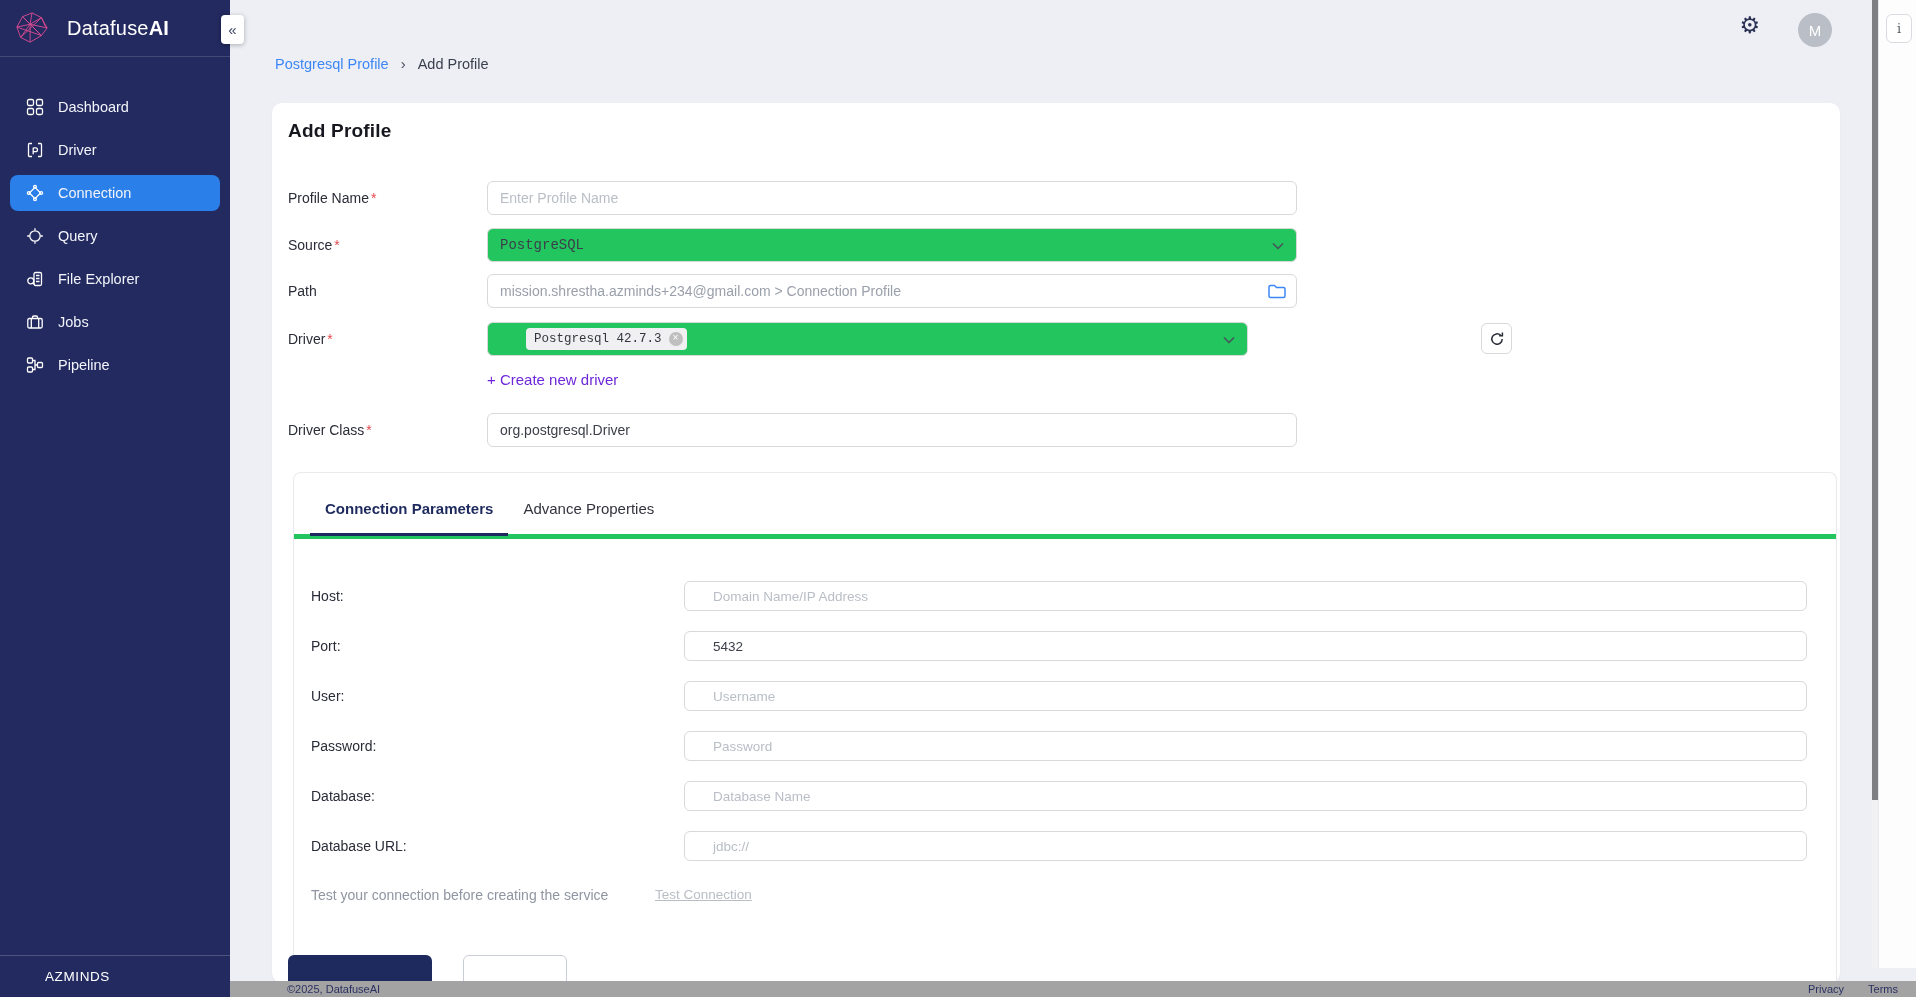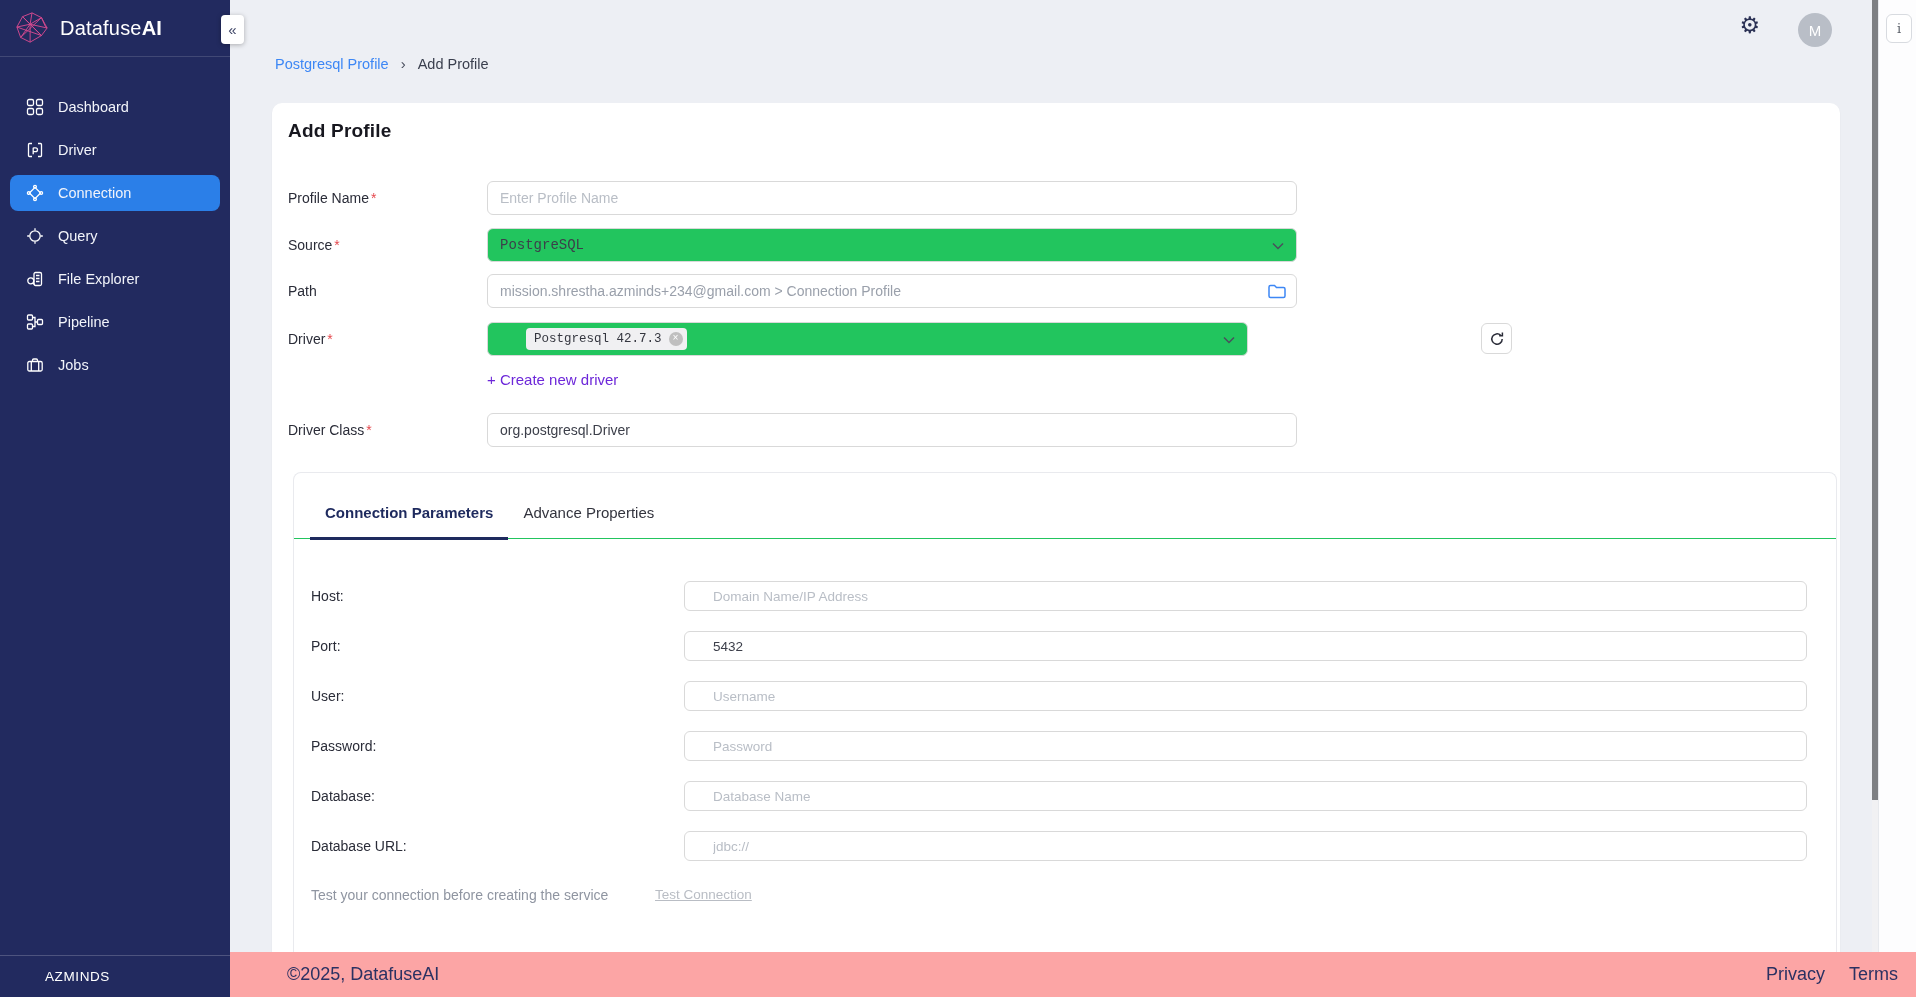--- a/index.html
+++ b/index.html
@@ -2,21 +2,21 @@
 <html><head>
 <meta charset="utf-8">
 <style>
   * { box-sizing: border-box; margin: 0; padding: 0; }
   html,body { width:1916px; height:997px; }
   body { font-family: "Liberation Sans", sans-serif; background:#edeff4; overflow:hidden; }
   .screen { position:relative; width:1916px; height:997px; background:#edeff4; overflow:hidden; }
 
   
   .sidebar { position:absolute; left:0; top:0; width:230px; height:997px; background:#222a5f; color:#fff; z-index:5; }
-  .logo-row { display:flex; align-items:center; gap:9px; height:57px; padding:0 13px; border-bottom:1px solid rgba(255,255,255,.14); }
+  .logo-row { display:flex; align-items:center; gap:16px; height:57px; padding:0 13px; border-bottom:1px solid rgba(255,255,255,.14); }
   .brand { font-size:20px; font-weight:500; color:#fff; letter-spacing:.2px; white-space:nowrap; }
   .brand b { font-weight:800; }
   .nav { position:absolute; top:89px; left:0; right:0; display:flex; flex-direction:column; gap:7px; }
   .nav-item { display:flex; align-items:center; gap:14px; height:36px; padding-left:26px; font-size:14.5px; color:#f2f4fa; cursor:pointer; }
   .nav-item .icn { width:18px; height:18px; flex:0 0 18px; }
   .nav-item.active { background:#2b7fe8; border-radius:8px; margin:0 10px; padding-left:16px; }
   .sidebar-org { position:absolute; bottom:0; left:0; right:0; height:42px; border-top:1px solid rgba(255,255,255,.2); display:flex; align-items:center; padding-left:45px; font-size:13.5px; letter-spacing:.6px; color:#fff; }
 
   .collapse-btn { position:absolute; left:221px; top:15px; width:23px; height:29px; background:#fff; border-radius:4px;
     box-shadow:0 1px 5px rgba(0,0,0,.28); display:flex; align-items:center; justify-content:center;
@@ -55,38 +55,38 @@
     font-size:12.5px; color:#34363f; margin-left:-4px; }
   .chip-x { width:14px; height:14px; border-radius:50%; background:#bfbfbf; color:#fff; font-size:10px; line-height:14px;
     text-align:center; margin-left:7px; cursor:pointer; }
   .refresh-btn { position:absolute; left:994px; top:1px; width:31px; height:31px; border:1px solid #d9d9d9; border-radius:6px;
     background:#fff; display:flex; align-items:center; justify-content:center; cursor:pointer; }
   .create-link { position:absolute; left:215px; top:268px; font-size:15px; color:#6d28d9; cursor:pointer; }
 
   
   .tabbox { position:absolute; left:21px; top:369px; width:1544px; height:511px; border:1px solid #e9eaee; border-bottom:none;
     border-radius:8px 8px 0 0; }
-  .tabs { display:flex; align-items:flex-end; height:66px; padding-left:16px; border-bottom:1px solid #22c55e; }
+  .tabs { display:flex; align-items:flex-end; height:66px; padding-left:16px; border-bottom:5px solid #22c55e; }
   .tab { padding:0 15px 16px; font-size:15px; color:#33343e; cursor:pointer; border-bottom:3px solid transparent; margin-bottom:-2px; }
   .tab.active { color:#1e2a5e; font-weight:700; border-bottom-color:#1e2a5e; }
 
   .plbl { position:absolute; left:17px; font-size:14px; color:#2a2c38; line-height:30px; }
   .pinput { position:absolute; left:390px; width:1123px; height:30px; border:1px solid #d9d9d9; border-radius:6px;
     padding:0 28px; font-size:13.5px; color:#3c3f4a; font-family:"Liberation Sans",sans-serif; outline:none; }
   .pinput::placeholder { color:#b9bec6; }
   .test-hint { position:absolute; left:17px; top:414px; font-size:14px; color:#8f95a1; }
   .test-link { position:absolute; left:361px; top:414px; font-size:13.5px; color:#b9bdc4; text-decoration:underline; cursor:pointer; }
 
   .btn-primary { position:absolute; left:16px; top:852px; width:144px; height:40px; background:#1e2a5e; border-radius:6px; cursor:pointer; }
   .btn-secondary { position:absolute; left:191px; top:852px; width:104px; height:40px; background:#fff; border:1px solid #c9cdd6;
     border-radius:6px; cursor:pointer; }
 
   
-  .footer { position:absolute; left:230px; right:0; bottom:0; height:45px; background:#fca5a5; display:flex; align-items:center;
-    z-index:10; font-size:18px; color:#2b3162; }
+  .footer { position:absolute; left:230px; right:0; bottom:0; height:16px; background:#a3a3a3; display:flex; align-items:center;
+    z-index:10; font-size:11px; color:#2b3162; }
   .footer .copy { margin-left:57px; }
   .footer .links { margin-left:auto; margin-right:18px; display:flex; gap:24px; }
   .footer .links span { cursor:pointer; }
 
   
   .scrollbar { position:absolute; left:1872px; top:0; width:6px; height:968px; background:#f1f1f3; }
   .scroll-thumb { position:absolute; left:0; top:0; width:6px; height:800px; background:#7d7f83; cursor:grab; }
   .right-strip { position:absolute; left:1878px; top:0; width:38px; height:968px; background:#fdfdfe; border-left:1px solid #e7e9ed; }
   .info-btn { position:absolute; left:7px; top:14px; width:26px; height:29px; background:#fff; border:1px solid #d8dbe0;
     border-radius:6px; color:#5a5f68; font-family:"DejaVu Serif", serif; font-size:13px; display:flex; align-items:center;
@@ -148,33 +148,33 @@
         <svg class="icn" viewBox="0 0 18 18" fill="none" stroke="#fff" stroke-width="1.3">
           <rect x="8" y="2.5" width="7.5" height="13" rx="1.5"></rect>
           <path d="M10 5.5 h3.5 M10 8.5 h3.5 M10 11.5 h3.5"></path>
           <circle cx="4.8" cy="10.8" r="3"></circle>
           <path d="M7 13 L8.8 14.8"></path>
         </svg>
         <span>File Explorer</span>
       </div>
       <div class="nav-item">
         <svg class="icn" viewBox="0 0 18 18" fill="none" stroke="#fff" stroke-width="1.3">
+          <rect x="1.8" y="5.5" width="14.4" height="9.5" rx="1.5"></rect>
+          <path d="M6.5 5.5 V4.2 a1.2 1.2 0 0 1 1.2 -1.2 h2.6 a1.2 1.2 0 0 1 1.2 1.2 V5.5 M5.3 5.5 v9.5 M12.7 5.5 v9.5"></path>
+        </svg>
+        <span>Jobs</span>
+      </div>
+      <div class="nav-item">
+        <svg class="icn" viewBox="0 0 18 18" fill="none" stroke="#fff" stroke-width="1.3">
           <rect x="1.5" y="2" width="5" height="5" rx="1"></rect>
             <rect x="1.5" y="11" width="5" height="5" rx="1"></rect>
           <rect x="11.5" y="6.5" width="5" height="5" rx="1"></rect>
           <path d="M6.5 4.5 H9 V9 H11.5 M6.5 13.5 H9 V9"></path>
         </svg>
         <span>Pipeline</span>
-      </div>
-      <div class="nav-item">
-        <svg class="icn" viewBox="0 0 18 18" fill="none" stroke="#fff" stroke-width="1.3">
-          <rect x="1.8" y="5.5" width="14.4" height="9.5" rx="1.5"></rect>
-          <path d="M6.5 5.5 V4.2 a1.2 1.2 0 0 1 1.2 -1.2 h2.6 a1.2 1.2 0 0 1 1.2 1.2 V5.5 M5.3 5.5 v9.5 M12.7 5.5 v9.5"></path>
-        </svg>
-        <span>Jobs</span>
       </div>
     </div>
 
     <div class="sidebar-org">AZMINDS</div>
   </div>
 
   <div class="collapse-btn">
     <span>«</span>
   </div>
 

